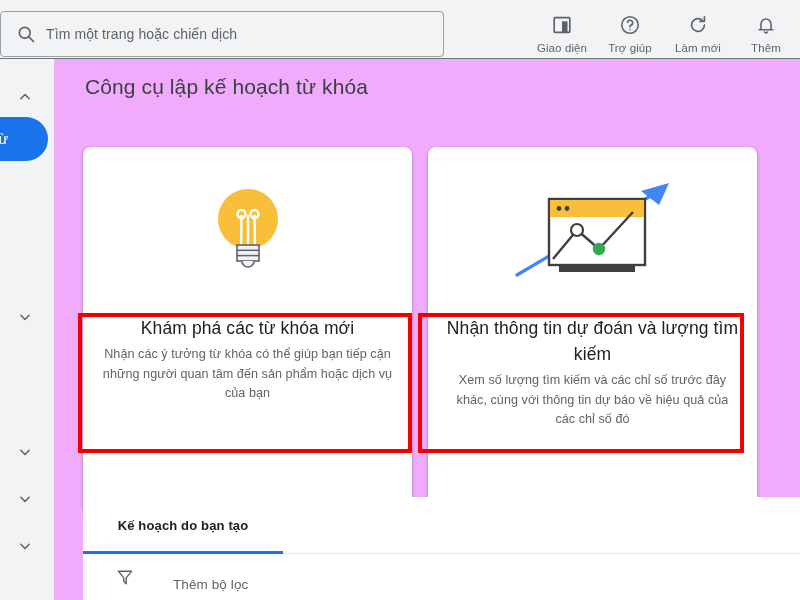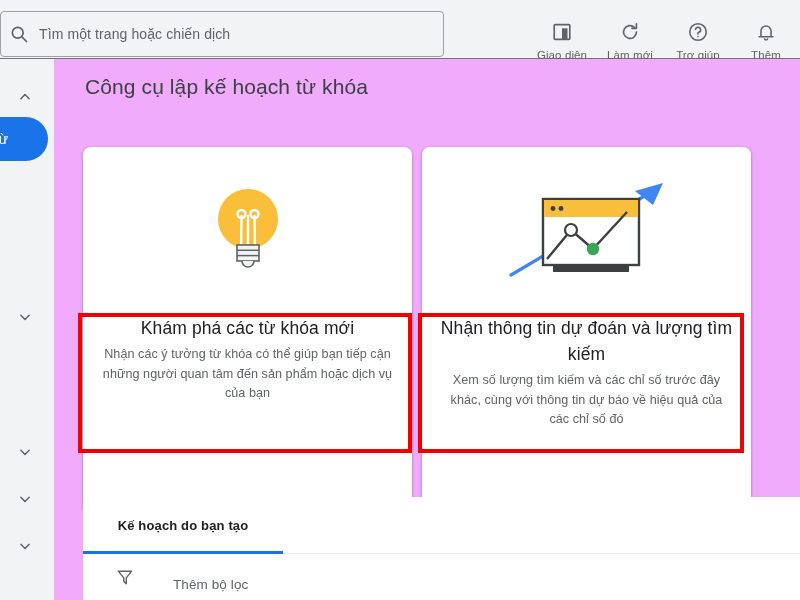--- a/index.html
+++ b/index.html
@@ -31,21 +31,21 @@
     position: absolute;
     left: 0;
     top: 11px;
     width: 444px;
     height: 46px;
     background: #f1f3f4;
     border: 1px solid #9aa0a6;
     border-radius: 4px;
     display: flex;
     align-items: center;
-    padding-left: 8px;
+    padding-left: 15px;
   }
 
   .search-icon {
     width: 20px;
     height: 20px;
     flex: 0 0 20px;
     margin-right: 10px;
     color: #5f6368;
   }
   .search-icon svg { display: block; }
@@ -58,21 +58,21 @@
     font-size: 14px;
     color: #3c4043;
     width: 380px;
     letter-spacing: 0.1px;
   }
   .search-input::placeholder { color: #5f6368; opacity: 1; }
 
   .header-actions {
     position: absolute;
     right: 0;
-    top: 19px;
+    top: 12px;
     display: flex;
     align-items: flex-start;
   }
 
   .header-action {
     width: 68px;
     display: flex;
     flex-direction: column;
     align-items: center;
     cursor: pointer;
@@ -150,21 +150,21 @@
   }
 
   
   .cards {
     position: absolute;
     left: 29px;
     top: 88px;
     width: 689px;
     height: 366px;
     display: flex;
-    gap: 10px;
+    gap: 16px;
   }
 
   .card {
     width: 329px;
     background: #ffffff;
     border-radius: 8px;
     box-shadow: 0 1px 2px rgba(60,64,67,.30), 0 1px 3px 1px rgba(60,64,67,.15);
     position: relative;
     cursor: pointer;
   }
@@ -294,37 +294,37 @@
         <svg width="22" height="22" viewBox="0 0 24 24" fill="none" stroke="currentColor" stroke-width="1.8">
           <rect x="3.5" y="4" width="17" height="16" rx="1"></rect>
           <rect x="12" y="8" width="6" height="12" fill="currentColor" stroke="none"></rect>
         </svg>
       </span>
       <span class="ha-label">Giao diện</span>
     </div>
 
     <div class="header-action">
       <span class="ha-icon">
-        <svg width="22" height="22" viewBox="0 0 24 24" fill="none" stroke="currentColor" stroke-width="1.8">
-          <path d="M19 12a7 7 0 1 1-2.2-5.1" stroke-linecap="round"></path>
-          <polyline points="19,3 19,8 14,8" stroke-linecap="round" stroke-linejoin="round"></polyline>
-        </svg>
-      </span>
-      <span class="ha-label">Làm mới</span>
-    </div>
-
-    <div class="header-action">
-      <span class="ha-icon">
         <svg width="22" height="22" viewBox="0 0 24 24" fill="none" stroke="currentColor" stroke-width="1.7">
           <circle cx="12" cy="12" r="9"></circle>
           <path d="M9.3 9.2a2.8 2.8 0 1 1 3.4 3.1c-.6.2-.8.7-.8 1.3v.5" stroke-linecap="round"></path>
           <circle cx="12" cy="17" r="0.9" fill="currentColor" stroke="none"></circle>
         </svg>
       </span>
       <span class="ha-label">Trợ giúp</span>
+    </div>
+
+    <div class="header-action">
+      <span class="ha-icon">
+        <svg width="22" height="22" viewBox="0 0 24 24" fill="none" stroke="currentColor" stroke-width="1.8">
+          <path d="M19 12a7 7 0 1 1-2.2-5.1" stroke-linecap="round"></path>
+          <polyline points="19,3 19,8 14,8" stroke-linecap="round" stroke-linejoin="round"></polyline>
+        </svg>
+      </span>
+      <span class="ha-label">Làm mới</span>
     </div>
 
     <div class="header-action">
       <span class="ha-icon">
         <svg width="22" height="22" viewBox="0 0 24 24" fill="none" stroke="currentColor" stroke-width="1.7">
           <path d="M6.5 17V11a5.5 5.5 0 0 1 11 0v6" stroke-linejoin="round"></path>
           <line x1="4.5" y1="17.2" x2="19.5" y2="17.2" stroke-linecap="round"></line>
           <path d="M10.3 19.6a1.9 1.9 0 0 0 3.4 0" stroke-linecap="round"></path>
         </svg>
       </span>

